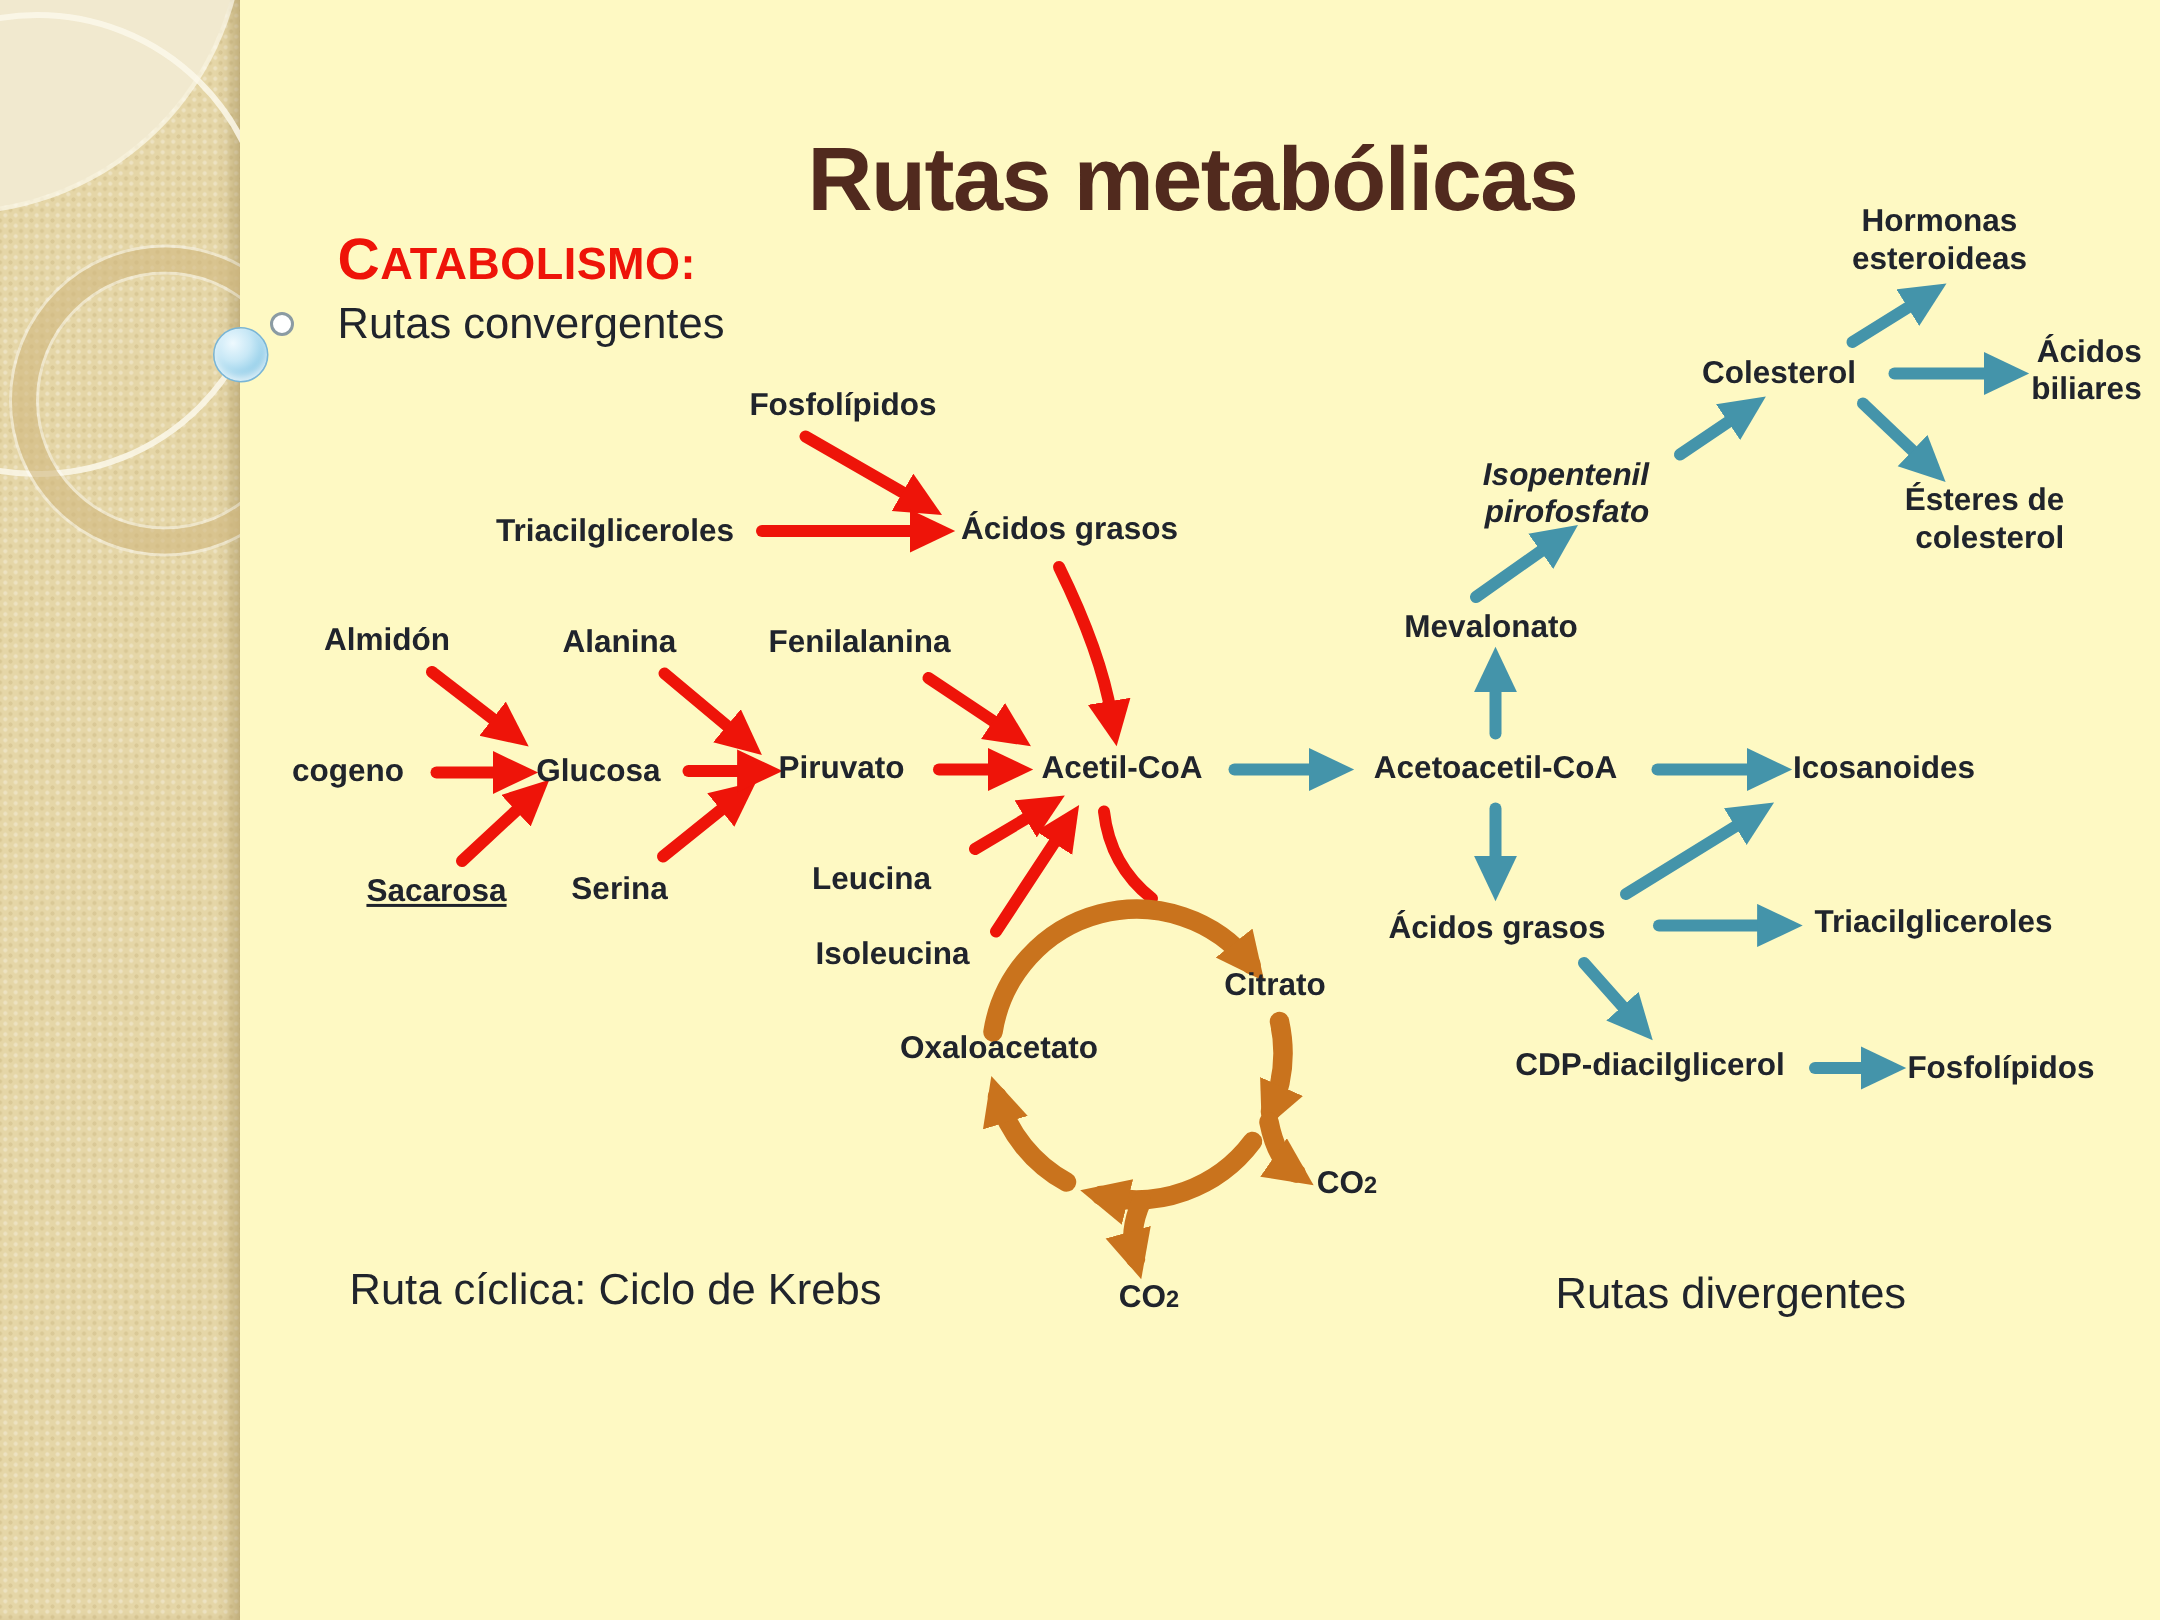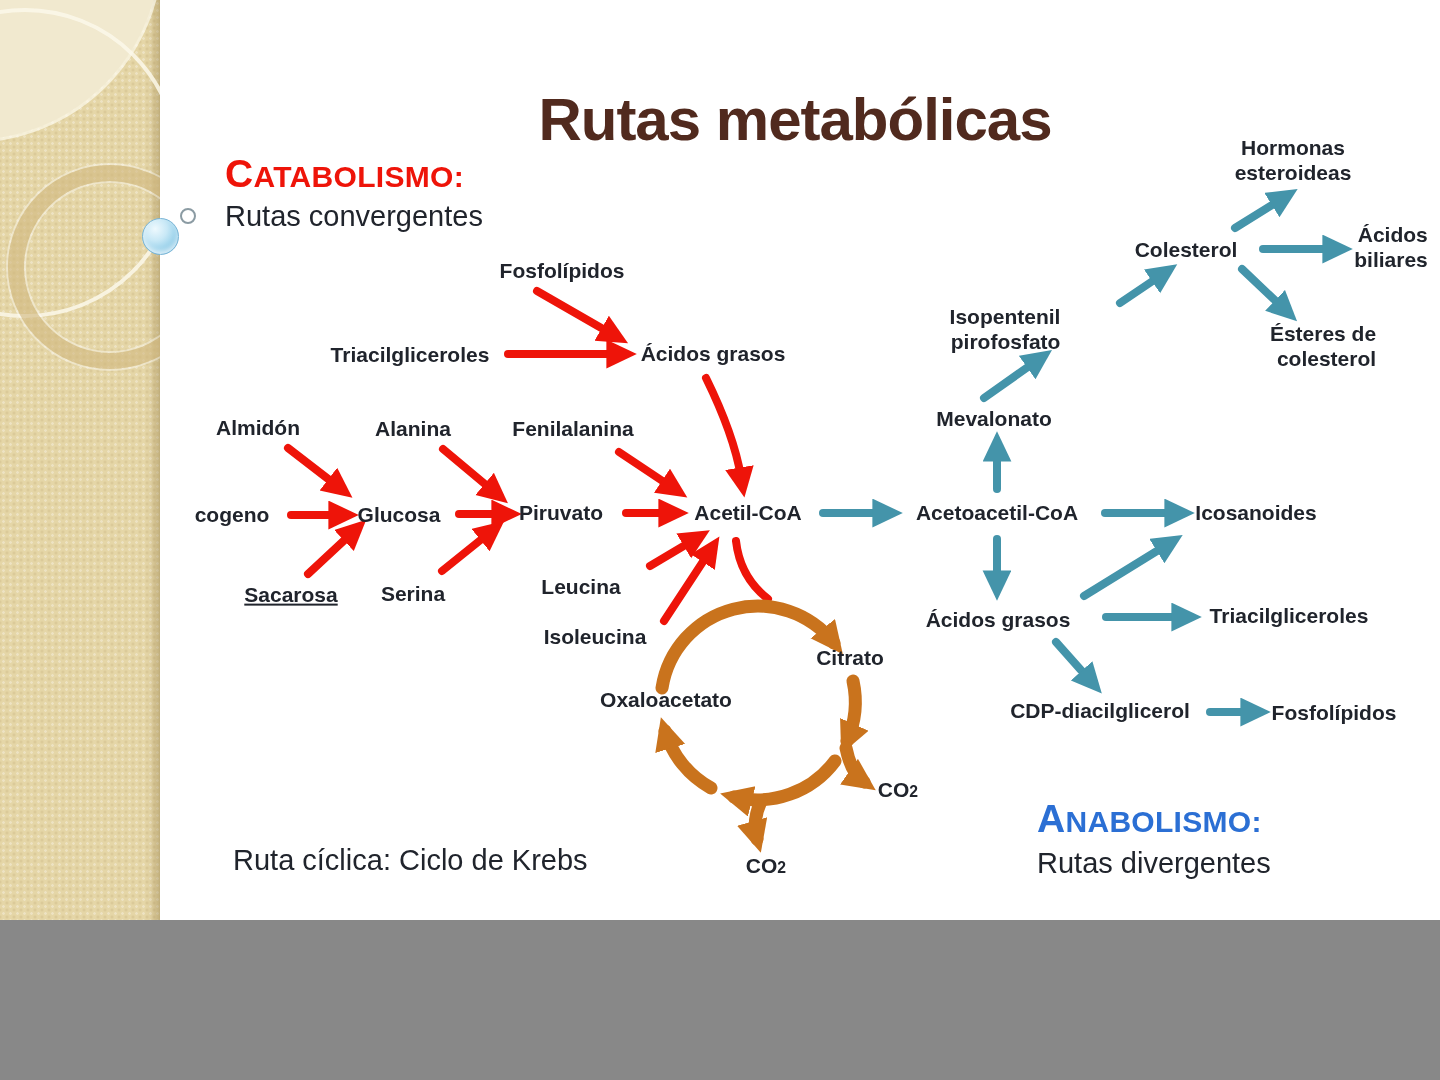--- a/index.html
+++ b/index.html
@@ -1,16 +1,16 @@
 <!DOCTYPE html>
 <html style="--c-title: #512a1e; --c-text: #20242c; --c-red: #ee1409; --c-teal: #4494aa; --c-orange: #c9731d; --c-blue: #2b6fd4; --c-sidebar: #e5d6a7; --c-sidebar_light: #f1e9cf;"><head>
 <meta charset="utf-8">
 <style>
   html,body{margin:0;padding:0;background:#888;}
-  .slide{position:relative;width:1440px;height:920px;background:#ffffff;overflow:hidden;
+  .slide{position:relative;width:1440px;height:1080px;background:#fef9c3;overflow:hidden;
          font-family:"Liberation Sans", sans-serif;}
 
   
   .sidebar{position:absolute;left:0;top:0;width:160px;height:1080px;overflow:hidden;
     background-color:var(--c-sidebar);
     background-image:
       radial-gradient(rgba(255,255,255,.30) 1.1px, rgba(0,0,0,0) 1.6px),
       radial-gradient(rgba(175,150,90,.22) 1.1px, rgba(0,0,0,0) 1.6px);
     background-size:7px 7px,7px 7px;background-position:0 0,3.5px 3.5px;
     box-shadow:inset -10px 0 10px -5px rgba(140,115,60,.45);}
@@ -66,21 +66,20 @@
   <div class="decor-bubble"></div>
   <div class="decor-small-ring"></div>
 
   <div class="slide-title">Rutas metabólicas</div>
 
   <div class="section-heading hd-cat">CATABOLISMO:</div>
   <div class="section-sub sub-cat">Rutas convergentes</div>
 
   <div class="section-sub sub-anf">Ruta cíclica: Ciclo de Krebs</div>
 
-  <div class="section-heading hd-ana">ANABOLISMO:</div>
   <div class="section-sub sub-ana">Rutas divergentes</div>
 
   <svg id="edges" width="1440" height="1080" viewBox="0 0 1440 1080" xmlns="http://www.w3.org/2000/svg">
     <defs>
       <marker id="ah-red" markerWidth="5" markerHeight="4" refX="1.2" refY="1.8" orient="auto" markerUnits="strokeWidth">
         <path d="M0,0 L3.8,1.8 L0,3.6 Z" class="mk-red"></path>
       </marker>
       <marker id="ah-teal" markerWidth="5" markerHeight="4" refX="1.2" refY="1.8" orient="auto" markerUnits="strokeWidth">
         <path d="M0,0 L3.8,1.8 L0,3.6 Z" class="mk-teal"></path>
       </marker>
@@ -140,21 +139,21 @@
       <div class="node" style="left: 595px; top: 637px;">Isoleucina</div>
       <div class="node" style="left: 850px; top: 658px;">Citrato</div>
       <div class="node" style="left: 666px; top: 700px;">Oxaloacetato</div>
       <div class="node" style="left: 898px; top: 790px;">CO<span class="dg">2</span></div>
       <div class="node" style="left: 766px; top: 866px;">CO<span class="dg">2</span></div>
       <div class="node" style="left: 1293px; top: 161px;">Hormonas
 esteroideas</div>
       <div class="node" style="left: 1186px; top: 250px;">Colesterol</div>
       <div class="node align-left" style="left: 1391px; top: 248px;">Ácidos
 biliares</div>
-      <div class="node align-left" style="left: 1005px; top: 330px;">Isopentenil
+      <div class="node align-left" style="left: 1044px; top: 330px; font-style: italic;">Isopentenil
 pirofosfato</div>
       <div class="node align-left" style="left: 1323px; top: 347px;">Ésteres de
 colesterol</div>
       <div class="node" style="left: 994px; top: 419px;">Mevalonato</div>
       <div class="node" style="left: 997px; top: 513px;">Acetoacetil-CoA</div>
       <div class="node" style="left: 1256px; top: 513px;">Icosanoides</div>
       <div class="node" style="left: 998px; top: 620px;">Ácidos grasos</div>
       <div class="node" style="left: 1289px; top: 616px;">Triacilgliceroles</div>
       <div class="node" style="left: 1100px; top: 711px;">CDP-diacilglicerol</div>
       <div class="node" style="left: 1334px; top: 713px;">Fosfolípidos</div>

